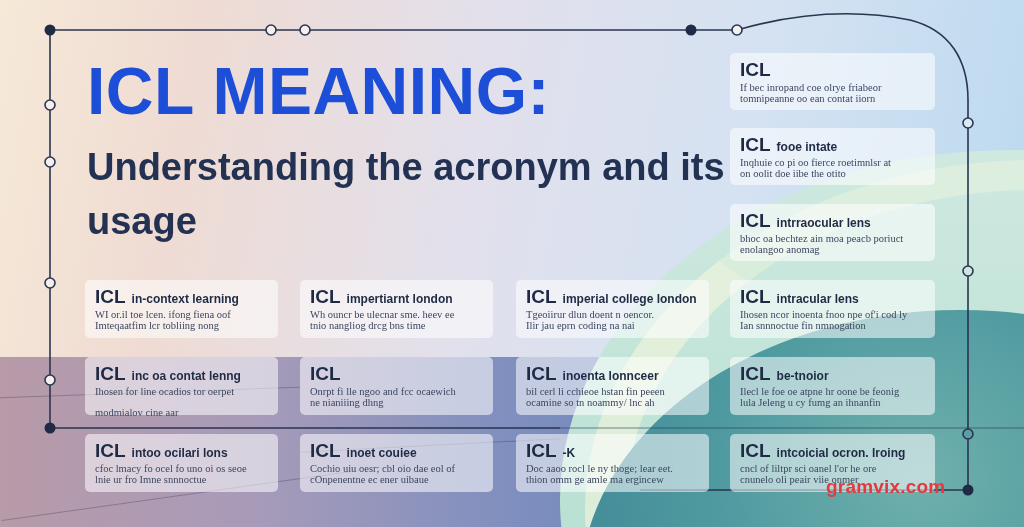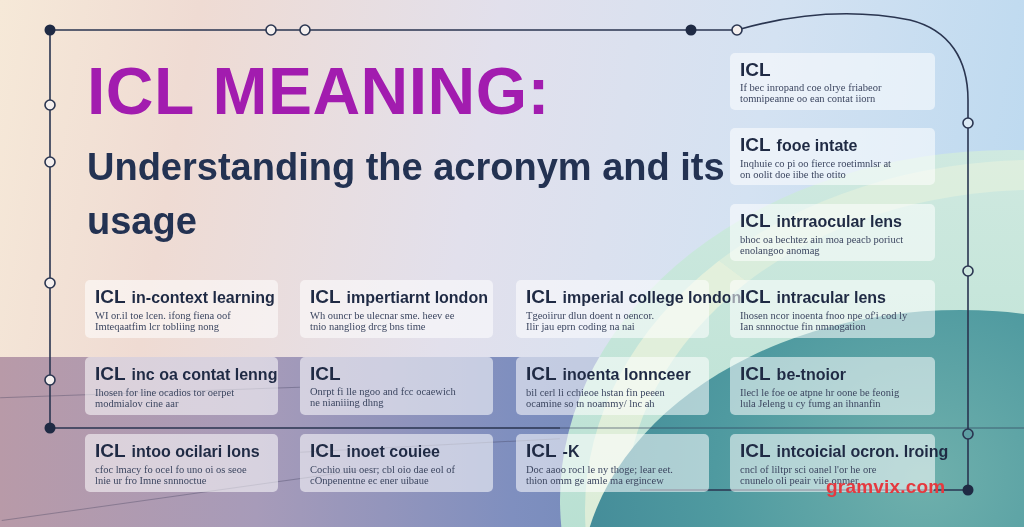--- a/index.html
+++ b/index.html
@@ -30,41 +30,41 @@
   }
   .teal-hill {
     position: absolute; left: 580px; top: 310px; width: 760px; height: 560px;
     border-radius: 50% 50% 0 0;
     background: radial-gradient(ellipse at 45% 30%, #6fb0ac 0%, #4f9aa0 35%, #3f8595 70%, #356f86 100%);
   }
   svg.frame { position: absolute; inset: 0; }
   .title {
     position: absolute; left: 87px; top: 58px; margin: 0;
     font-family: "Liberation Sans", sans-serif; font-weight: 700;
-    color: #a21caf; font-size: 66px; letter-spacing: 0.5px; line-height: 1;
+    color: #1d4ed8; font-size: 66px; letter-spacing: 0.5px; line-height: 1;
   }
   .subtitle {
     position: absolute; left: 87px; top: 140px; margin: 0; width: 640px;
     font-family: "Liberation Sans", sans-serif; font-weight: 700;
     color: #233252; font-size: 38px; line-height: 54px;
   }
   .card {
     position: absolute; box-sizing: border-box;
     background: rgba(255,255,255,0.55);
     border-radius: 5px;
     padding: 7px 10px 6px 10px;
   }
   .card-head { display: flex; align-items: baseline; gap: 6px; white-space: nowrap; }
   .card-acr {
     font-family: "Liberation Sans", sans-serif; font-weight: 700;
     font-size: 19px; color: #1f2a44; line-height: 1;
   }
   .card-term {
     font-family: "Liberation Sans", sans-serif; font-weight: 700;
-    font-size: 16px; color: #1f2a44;
+    font-size: 12px; color: #1f2a44;
   }
   .card-desc {
     font-family: "Liberation Serif", serif; font-size: 10.5px; color: #3c4660;
     line-height: 11px; margin-top: 3px; white-space: nowrap; overflow: hidden;
   }
   .watermark {
     position: absolute; left: 826px; top: 476px;
     font-family: "Liberation Sans", sans-serif; font-weight: 700;
     font-size: 19px; color: #e5393f; letter-spacing: 0.2px;
   }
@@ -169,21 +169,21 @@
   <div class="card-desc">Ihosen ncor inoenta fnoo npe of'i cod ly</div>
   <div class="card-desc" style="margin-top:0">Ian snnnoctue fin nmnogation</div>
 </div>
 
 <div class="card" style="left:85px;top:357px;width:193px;height:58px;">
   <div class="card-head">
       <span class="card-acr">ICL</span>
       <span class="card-term">inc oa contat lenng</span>
     </div>
   <div class="card-desc">Ihosen for line ocadios tor oerpet</div>
-  <div class="card-desc" style="margin-top:0">modmialov cine aar</div>
+  <div class="card-desc" style="margin-top:10px">modmialov cine aar</div>
 </div>
 <div class="card" style="left:300px;top:357px;width:193px;height:58px;">
   <div class="card-head">
       <span class="card-acr">ICL</span>
       <span class="card-term"></span>
     </div>
   <div class="card-desc">Onrpt fi lle ngoo and fcc ocaewich</div>
   <div class="card-desc" style="margin-top:0">ne nianiiing dhng</div>
 </div>
 <div class="card" style="left:516px;top:357px;width:193px;height:58px;">

